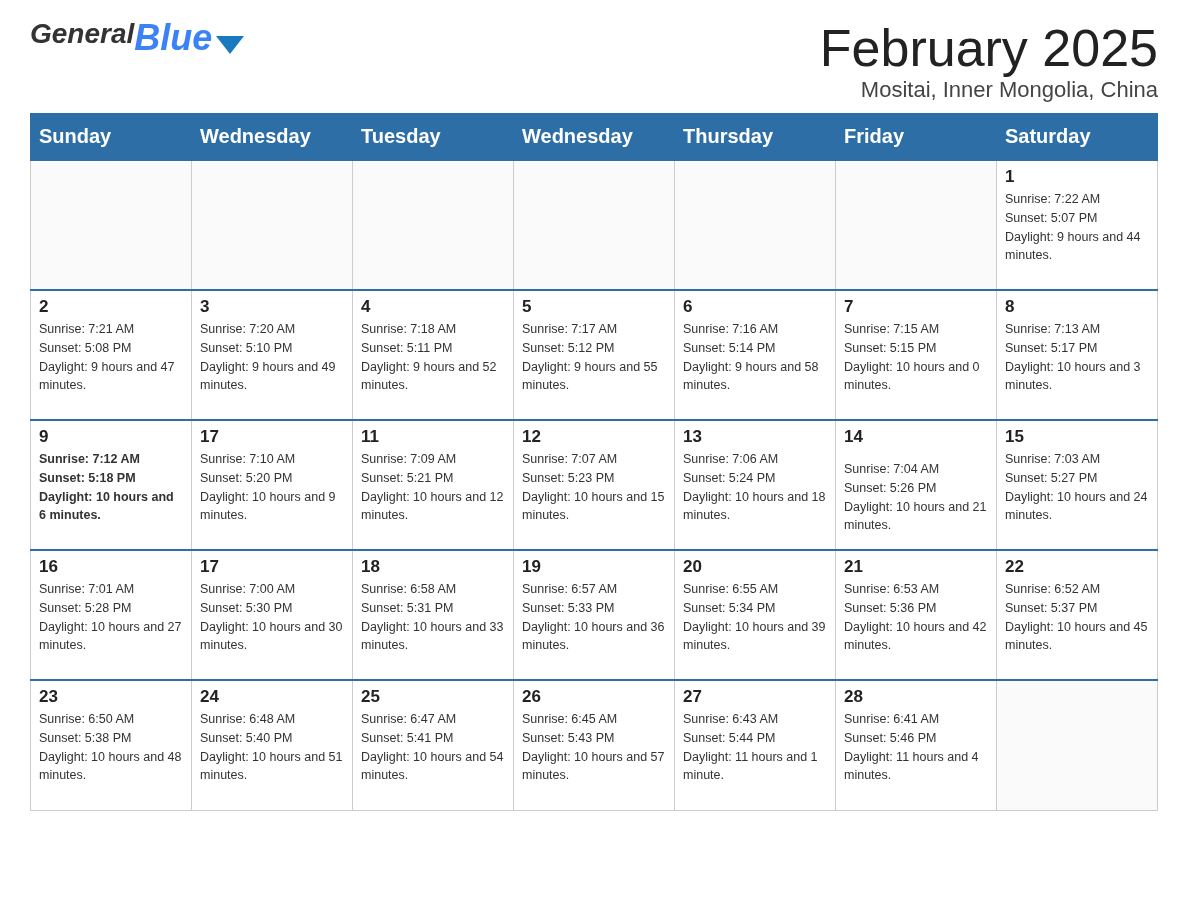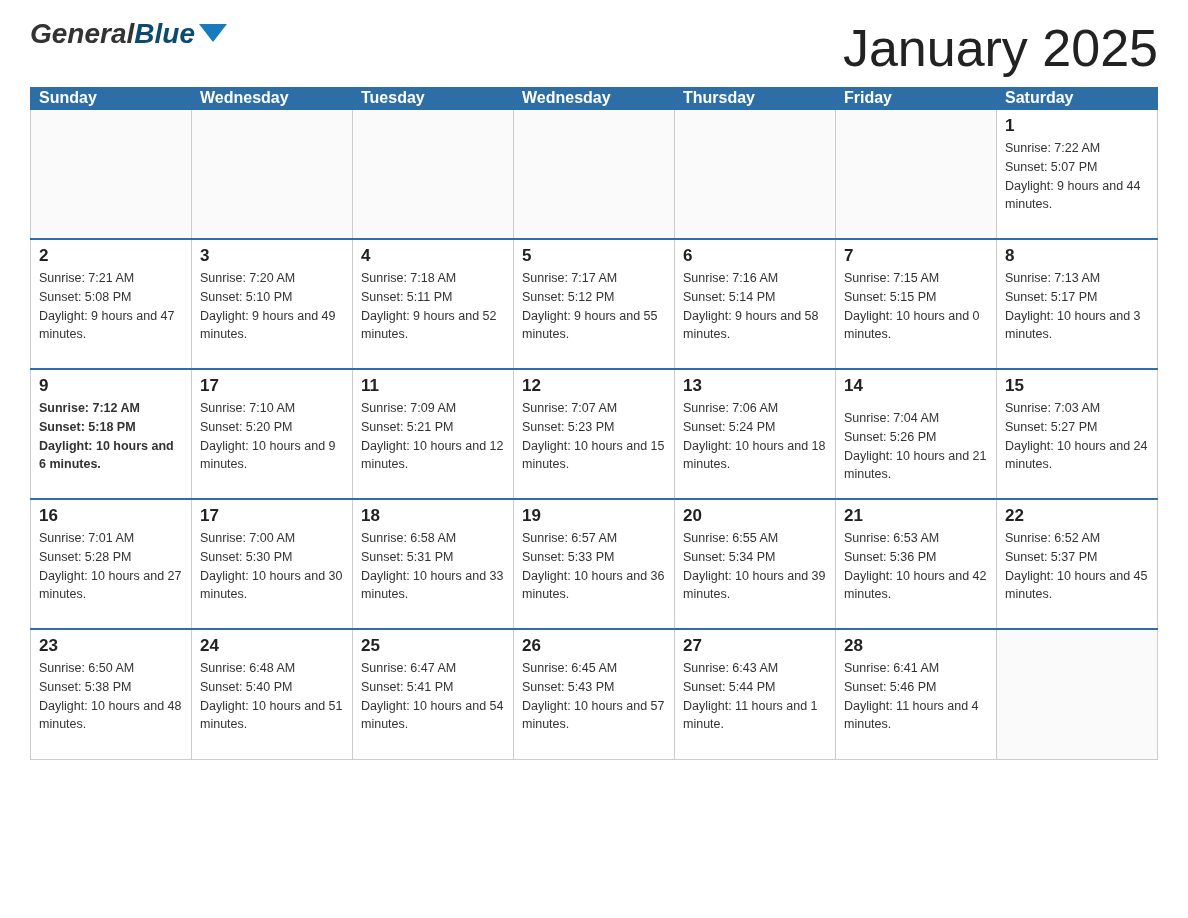--- a/index.html
+++ b/index.html
@@ -22,26 +22,26 @@
       align-items: flex-start;
       font-style: italic;
     }
     .logo-general {
       font-size: 28px;
       font-weight: bold;
       color: #333;
       line-height: 1;
     }
     .logo-blue {
-      font-size: 28px;
+      font-size: 36px;
       font-weight: bold;
-      color: #0c4a6e;
+      color: #3b82f6;
       line-height: 1;
       display: flex;
-      align-items: center;
+      align-items: flex-end;
     }
     .logo-triangle {
       width: 0;
       height: 0;
       border-left: 14px solid transparent;
       border-right: 14px solid transparent;
       border-top: 18px solid #1a7abf;
       display: inline-block;
       margin-left: 4px;
       margin-bottom: 2px;
@@ -61,23 +61,23 @@
       font-weight: normal;
     }
     table {
       width: 100%;
       border-collapse: collapse;
       table-layout: fixed;
     }
     thead tr th {
       background-color: #2c6ea5;
       color: #fff;
-      font-size: 16px;
+      font-size: 20px;
       font-weight: bold;
-      padding: 1px 8px;
+      padding: 11px 8px;
       text-align: left;
       border: 1px solid #2c6ea5;
     }
     tbody tr td {
       vertical-align: top;
       border: 1px solid #ccc;
       border-top: 2px solid #2c6ea5;
       padding: 6px 8px;
       min-height: 110px;
       height: 130px;
@@ -108,21 +108,22 @@
 
 <div class="header">
   <div class="logo">
     <div class="logo-general">General</div>
     <div class="logo-blue">
       <span>Blue</span>
       <span class="logo-triangle"></span>
     </div>
   </div>
   <div class="title-section">
-    <div class="month-title">January 2025</div>
+    <div class="month-title">February 2025</div>
+    <div class="location-title">Mositai, Inner Mongolia, China</div>
   </div>
 </div>
 
 <table>
   <thead>
     <tr>
     <th>Sunday</th>
         <th>Wednesday</th>
         <th>Tuesday</th>
         <th>Wednesday</th>

